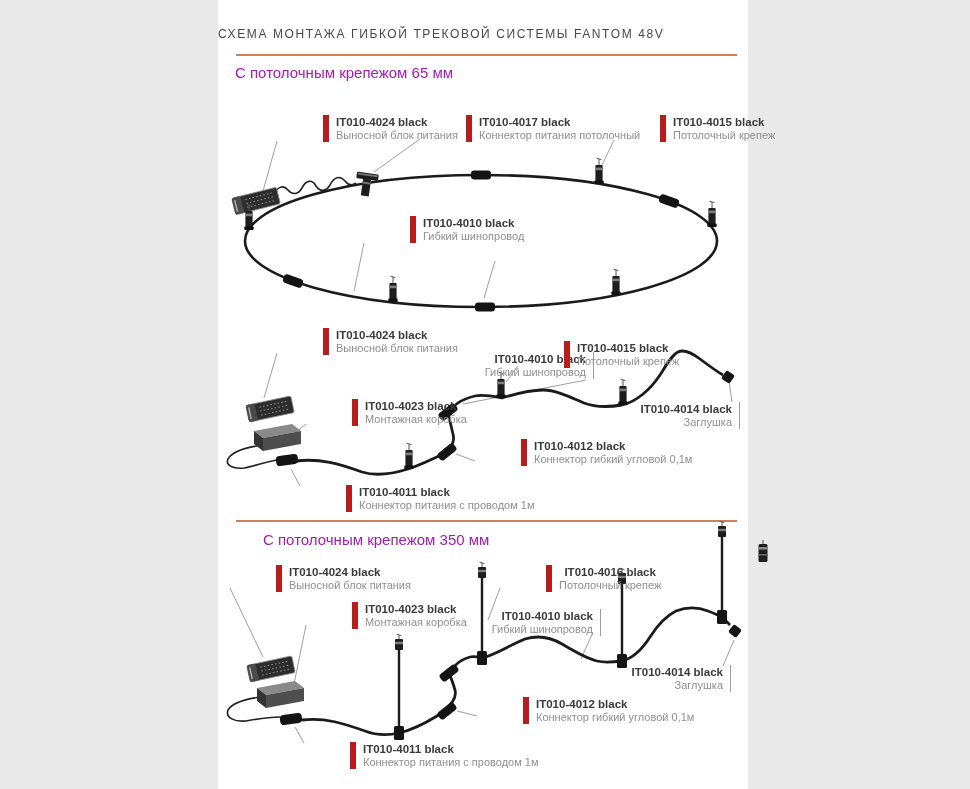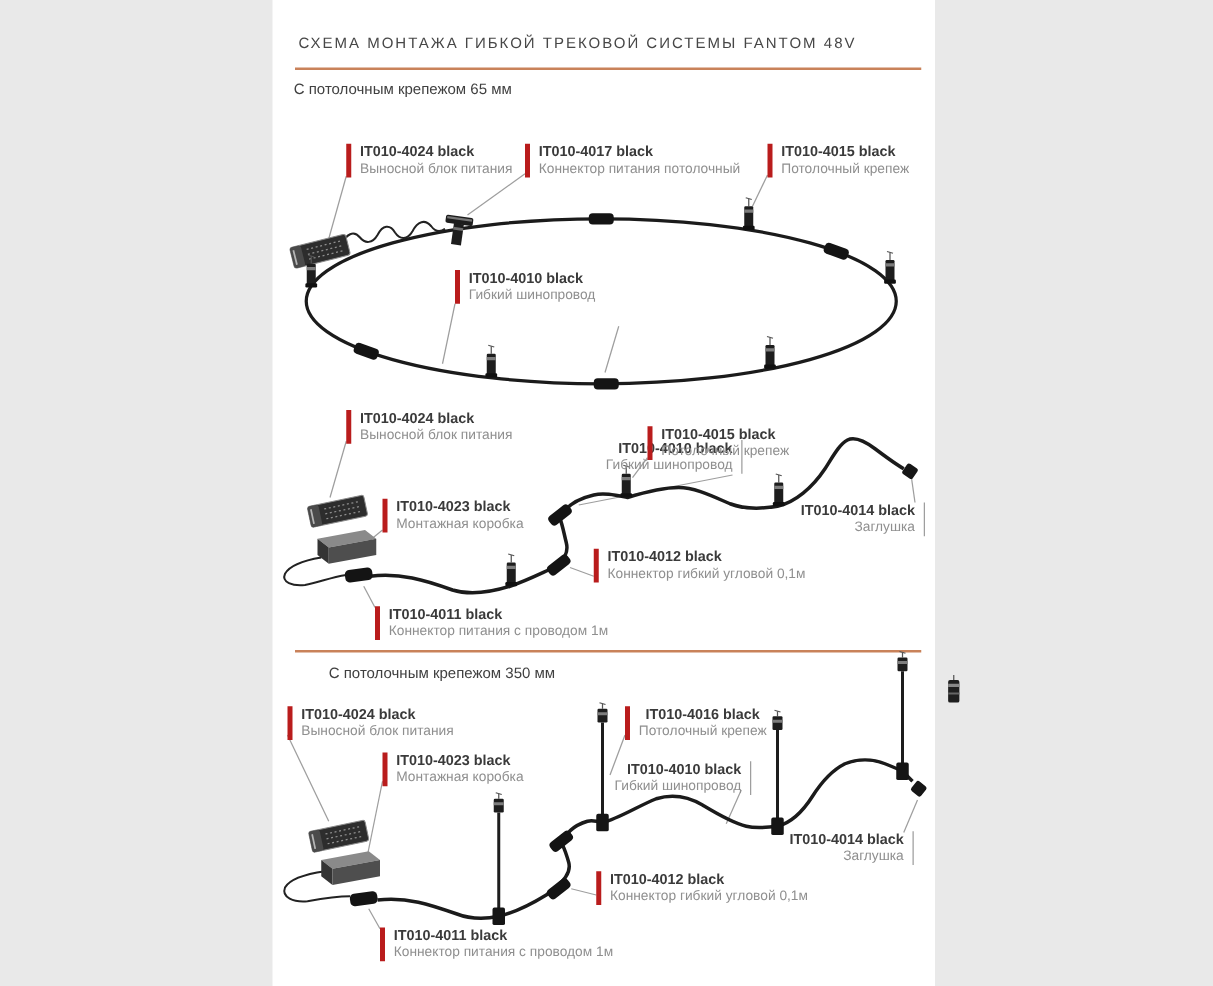--- a/index.html
+++ b/index.html
@@ -7,35 +7,35 @@
     position:relative; width:970px; height:789px;
     background:#e9e9e9; overflow:hidden;
     font-family:"Liberation Sans", sans-serif;
   }
   .sheet {
     position:absolute; left:218px; top:0; width:530px; height:789px;
     background:#ffffff;
   }
   .page-title {
     position:absolute; left:218px; top:27px; width:488px;
-    text-align:center; font-size:12px; letter-spacing:1.6px;
+    text-align:left; font-size:12px; letter-spacing:1.6px;
     color:#474747;
   }
   .divider {
     position:absolute; left:236px; width:501px; height:2px;
     background:#c9825a;
   }
   .section-heading {
-    position:absolute; font-size:12px; color:#404040;
+    position:absolute; font-size:15px; color:#a21caf;
   }
   .art { position:absolute; left:0; top:0; }
   .lbl { position:absolute; line-height:1.22; }
   .lbl .code { font-size:11.5px; font-weight:bold; color:#3a3a3a; white-space:nowrap; }
   .lbl .desc { font-size:11px; color:#8f8f8f; white-space:nowrap; }
-  .lbl.left  { border-left:4px solid #b91c1c; padding-left:7px; }
+  .lbl.left  { border-left:6px solid #b91c1c; padding-left:7px;margin-left:46px; }
   .lbl.right { border-right:1px solid #9e9e9e; padding-right:7px; text-align:right; }
 </style>
 </head>
 <body>
 
 <div class="canvas">
   <div class="sheet"></div>
 
   <div class="page-title">СХЕМА МОНТАЖА ГИБКОЙ ТРЕКОВОЙ СИСТЕМЫ FANTOM 48V</div>
   <div class="divider" style="top:54px;"></div>

